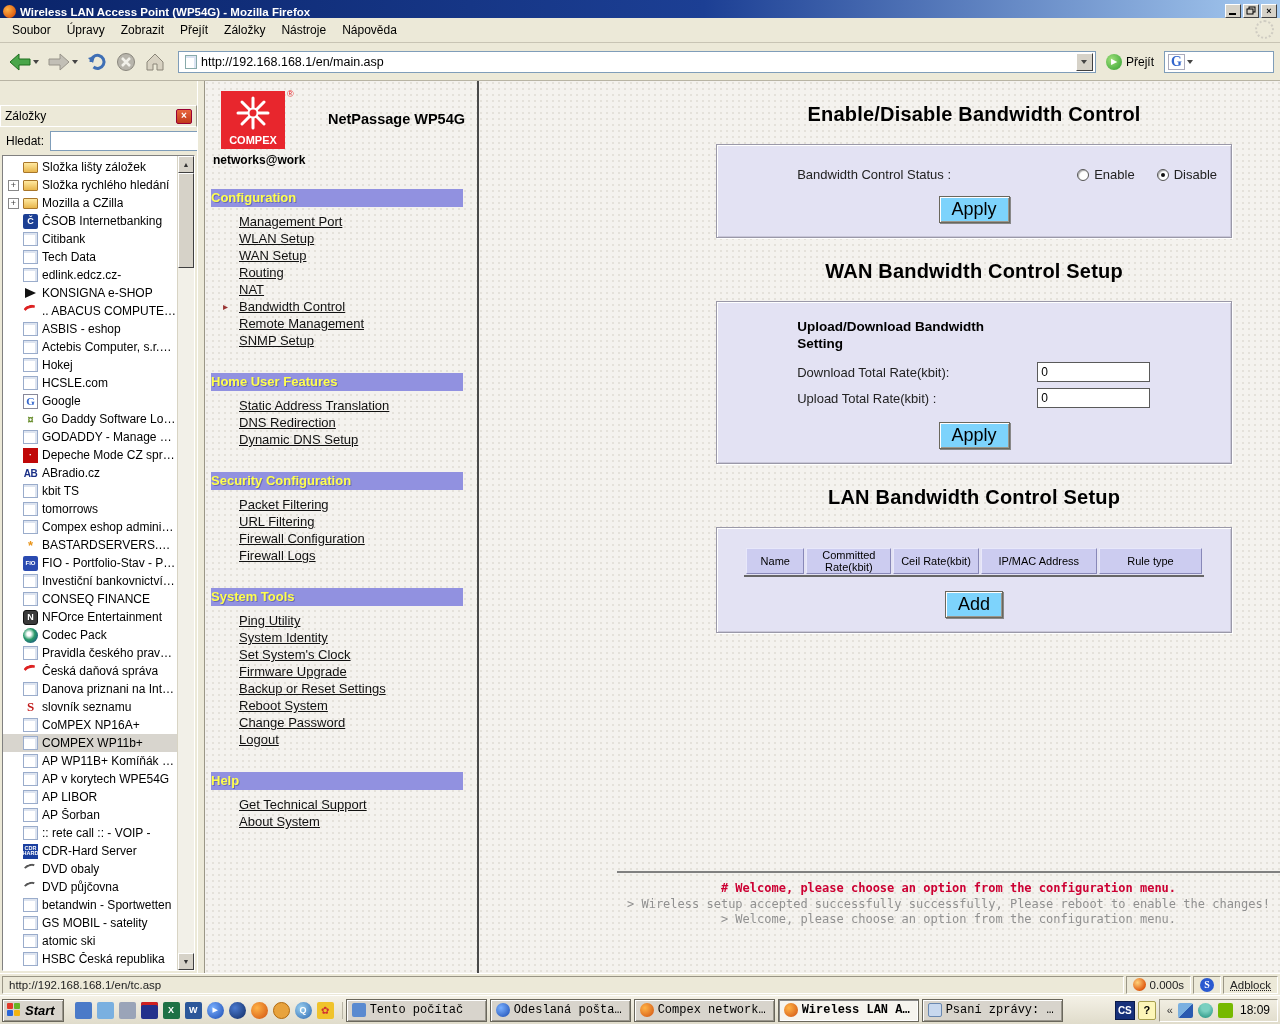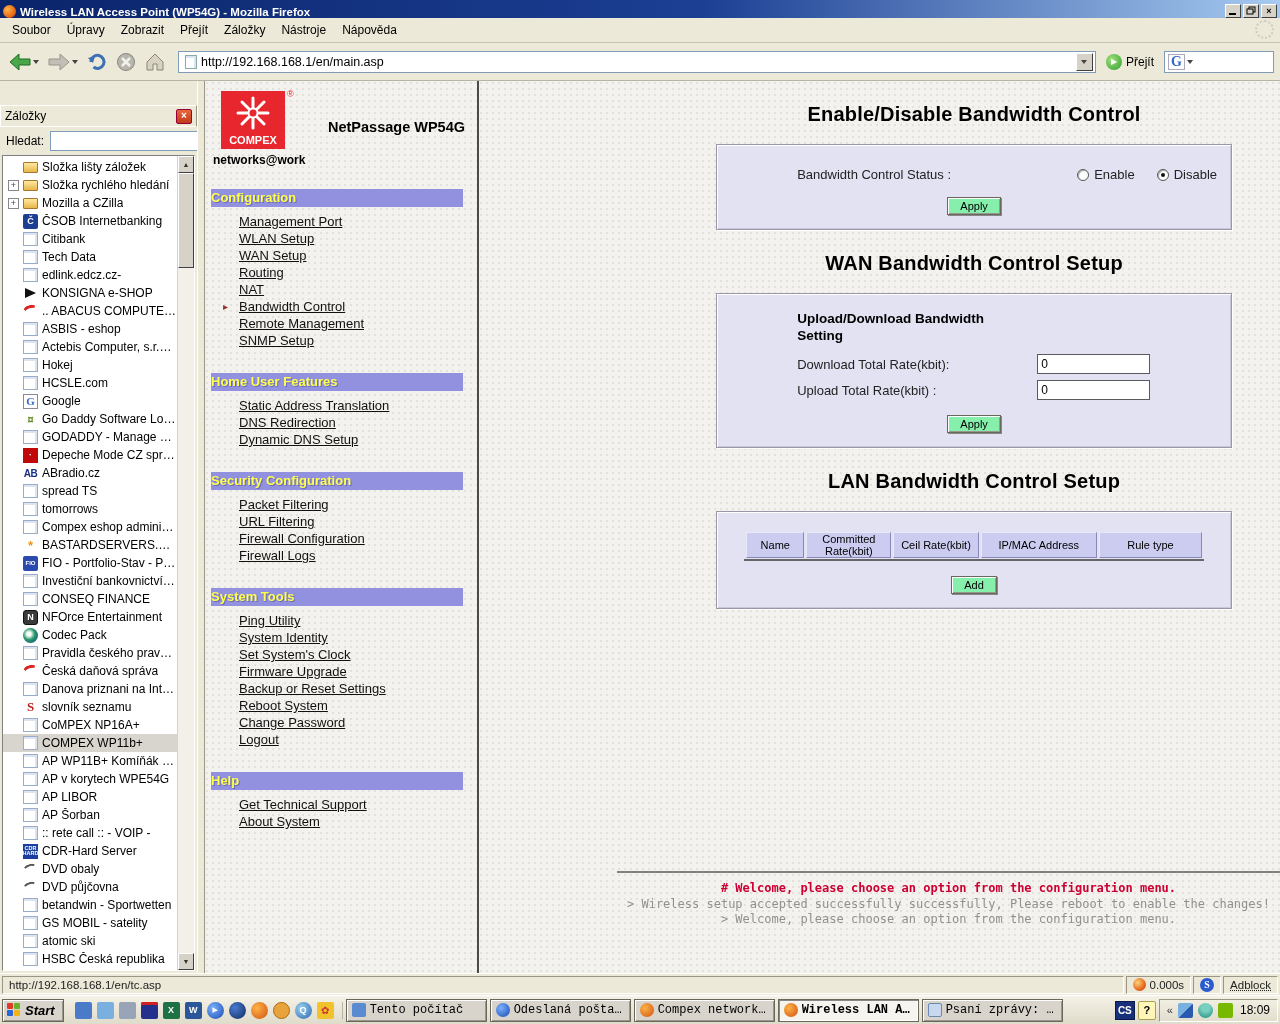--- a/index.html
+++ b/index.html
@@ -75,40 +75,40 @@
 
   
   .webpage-bg { background-color:#f4f2ee; background-image:radial-gradient(circle at 2px 2px, #e4e1da 0.8px, transparent 1px); background-size:6px 6px; }
 
   
   .nav-frame { width:272px; flex:0 0 272px; position:relative; overflow:hidden; padding-top:6px; }
   .logo-block { position:relative; height:102px; }
   .logo-svg { position:absolute; left:16px; top:4px; }
   .logo-reg { position:absolute; left:82px; top:2px; color:#e8262d; font-size:9px; }
   .logo-tagline { position:absolute; left:8px; top:66px; font-size:12px; font-weight:bold; color:#000; }
-  .product-name { position:absolute; right:12px; top:32px; font-size:14.5px; font-weight:bold; color:#000; }
+  .product-name { position:absolute; right:12px; top:24px; font-size:14.5px; font-weight:bold; color:#000; }
   .nav-section { margin:0 14px 24px 6px; }
   .nav-header { background:#9191e0; color:#ffff4d; font-weight:bold; font-size:13px; text-align:left; height:18px; line-height:18px; text-shadow:1px 1px 0 #6a6ab8; margin-bottom:6px; }
   .nav-row { position:relative; padding-left:28px; line-height:16px; }
   .nav-marker { position:absolute; left:12px; top:1px; color:#993333; font-size:10px; }
   .nav-link { font-size:13px; color:#111; text-decoration:underline; }
 
   
   .main-frame { flex:1; border-left:2px solid #4a4a4a; display:flex; flex-direction:column; min-width:0;align-items:flex-end; }
   .main-scroll { flex:1; padding-top:22px; min-height:0; }
   .section-title { text-align:center; font-size:20px; font-weight:bold; color:#000; margin-bottom:18px; letter-spacing:0.2px; }
   .panel { margin:0 48px 22px 48px; background:#e3e2f3; border:1px solid #9a98a8; box-shadow:inset 1px 1px 0 #fff, inset -1px -1px 0 #c8c6d8, 1px 1px 0 #fff; padding:16px 14px 14px 14px; }
   .form-row { display:flex; align-items:center; margin:6px 0 6px 66px; font-size:13px; color:#222; }
   .form-label { width:240px; flex:0 0 240px; }
   .radio-group { display:flex; align-items:center; gap:22px; margin-left:40px; }
   .radio-opt { display:flex; align-items:center; gap:5px; font-size:13px; }
   .radio-circ { width:12px; height:12px; border-radius:50%; background:#fff; border:1px solid #555; box-shadow:inset 1px 1px 1px #aaa; position:relative; }
   .radio-circ.checked::after { content:""; position:absolute; left:3px; top:3px; width:4px; height:4px; border-radius:50%; background:#111; }
   .btn-row { text-align:center; margin-top:14px; }
-  .classic-btn { font-size:11px; font-family:"Liberation Sans",sans-serif; color:#000; background:#86efac; border:1px solid #6a675c; box-shadow:inset 1px 1px 0 #fff, inset -1px -1px 0 #99968c, 1px 1px 0 #888; padding:2px 12px; }
+  .classic-btn { font-size:18px; font-family:"Liberation Sans",sans-serif; color:#000; background:#7dd3fc; border:1px solid #6a675c; box-shadow:inset 1px 1px 0 #fff, inset -1px -1px 0 #99968c, 1px 1px 0 #888; padding:2px 12px; }
   .panel-subtitle { font-size:13.5px; font-weight:bold; width:230px; margin:0 0 10px 66px; line-height:17px; }
   .rate-input { width:113px; height:20px; border:1px solid #5a5a5a; font-size:12px; padding:0 3px; font-family:"Liberation Sans",sans-serif; background:#fff; }
   .lan-table { width:calc(100% - 26px); margin:4px 13px 0 13px; border-collapse:separate; border-spacing:2px 0; }
   .lan-table th { background:#ccccf0; font-size:11px; font-weight:normal; color:#000; height:17px; border:1px solid; border-color:#e8e8fa #8888b8 #8888b8 #e8e8fa; }
   .lan-underline { height:2px; background:#666; margin:1px 13px 14px 13px; }
   .messages { border-top:2px solid #808080; padding:8px 10px 0 10px; height:102px; flex:0 0 auto; font-family:"DejaVu Sans Mono","Liberation Mono",monospace; font-size:12px; text-align:center; line-height:15.5px; }
   .msg-highlight { color:#cc0033; font-weight:bold; }
   .msg-normal { color:#909090; }
 
   
@@ -333,21 +333,21 @@
               <span class="bm-label">Depeche Mode CZ  spread...</span>
             </div>
             <div class="bm-row">
               <span class="bm-exp"></span>
               <span class="bm-icon abradio"></span>
               <span class="bm-label">ABradio.cz</span>
             </div>
             <div class="bm-row">
               <span class="bm-exp"></span>
               <span class="bm-icon doc"></span>
-              <span class="bm-label">spread TS</span>
+              <span class="bm-label">kbit TS</span>
             </div>
             <div class="bm-row">
               <span class="bm-exp"></span>
               <span class="bm-icon doc"></span>
               <span class="bm-label">tomorrows</span>
             </div>
             <div class="bm-row">
               <span class="bm-exp"></span>
               <span class="bm-icon doc"></span>
               <span class="bm-label">Compex eshop administrat...</span>

